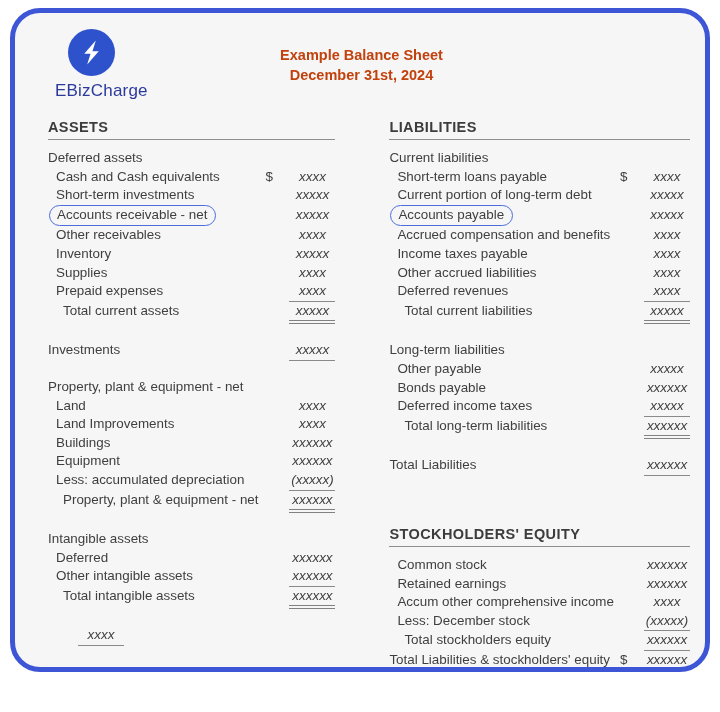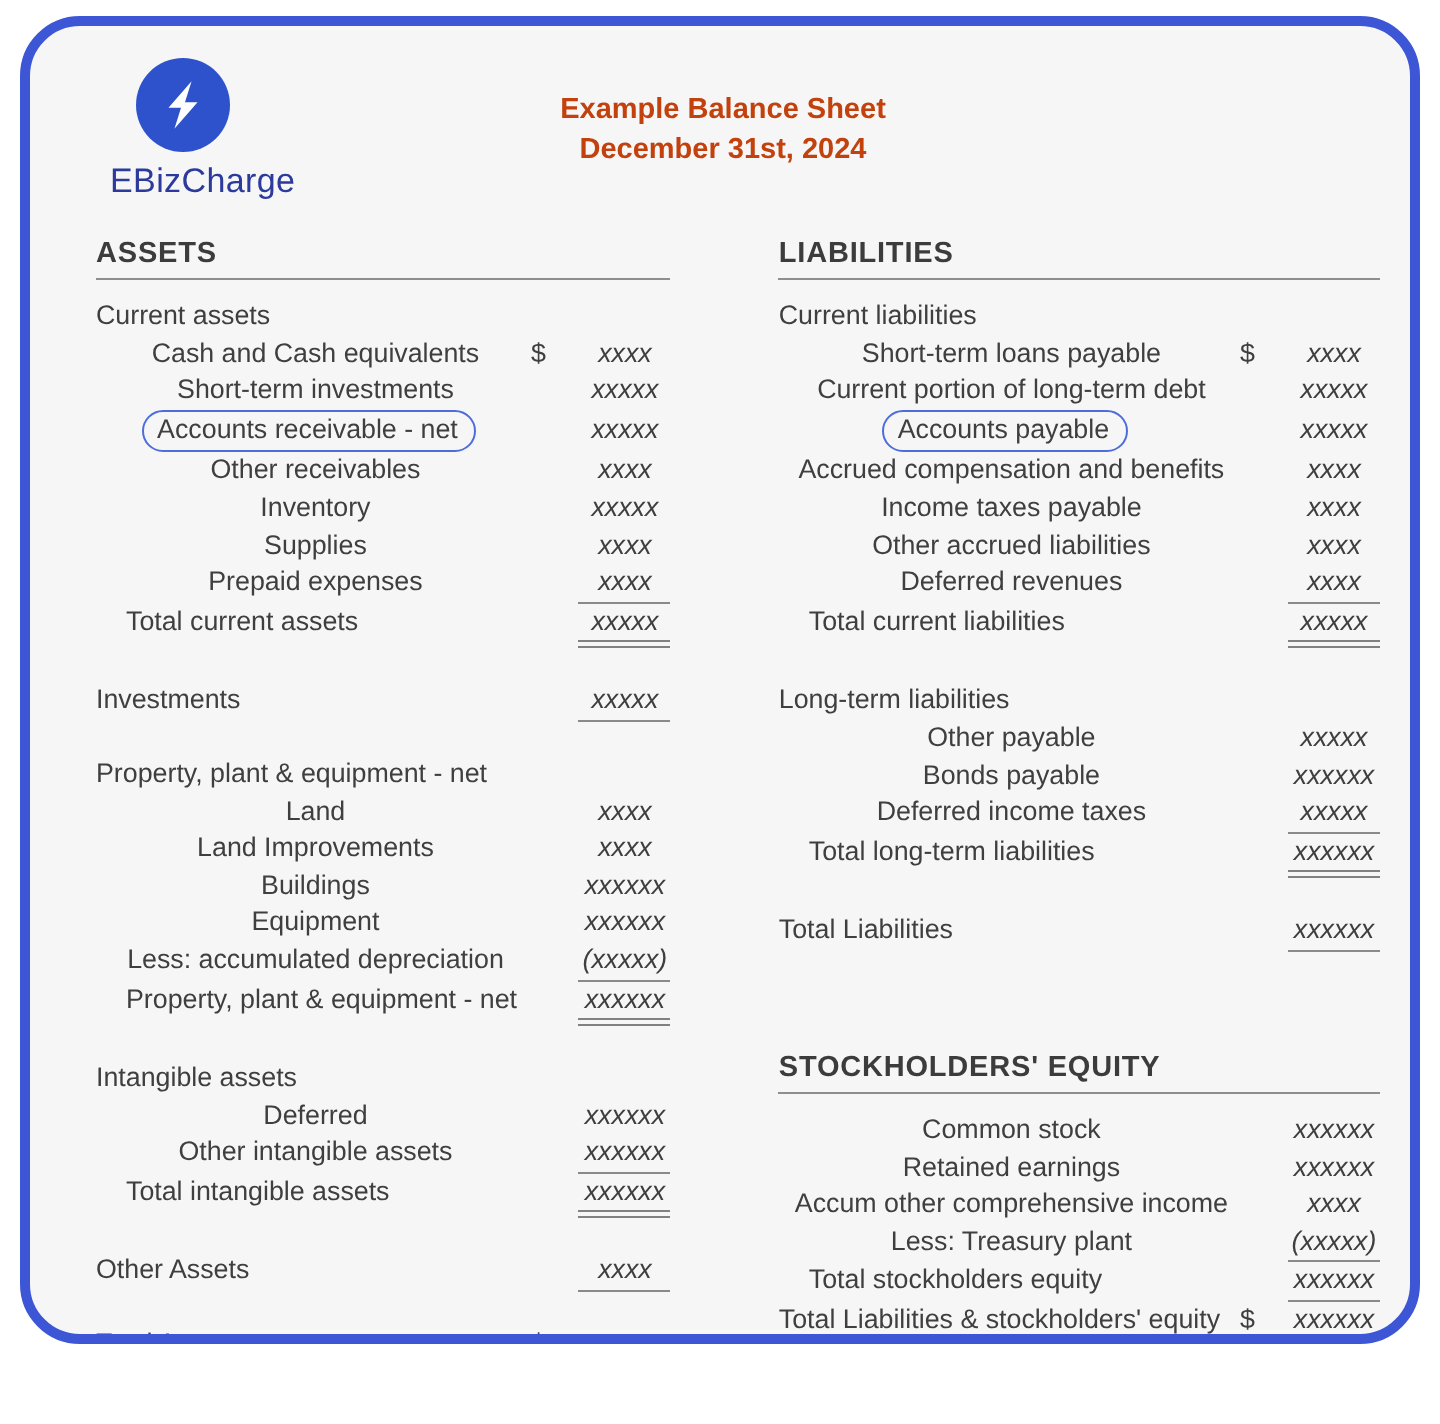--- a/index.html
+++ b/index.html
@@ -42,21 +42,21 @@
     font-size: 14.5px; font-weight: 700; color: #3c3c3c; letter-spacing: .4px;
     border-bottom: 1.5px solid #8e8e8e; padding-bottom: 4px; margin-bottom: 9px;
   }
   .section + .section { margin-top: 50px; }
   .block { margin-bottom: 17px; }
   .block:last-child { margin-bottom: 0; }
   .block-title { font-size: 13.4px; color: #3f3f3f; line-height: 18.6px; }
 
   .row { display: flex; align-items: baseline; line-height: 18.6px; font-size: 13.4px; color: #3f3f3f; white-space: nowrap; }
   .row .lbl { flex: 1 1 auto; overflow: hidden; }
-  .ind1 .lbl { padding-left: 8px; text-align: center; }
+  .ind1 .lbl { padding-left: 8px; }
   .ind2 .lbl { padding-left: 15px; }
   .cell { flex: 0 0 auto; display: flex; justify-content: space-between; align-items: baseline; min-width: 70px; margin-left: 6px; }
   .cur { text-align: left; padding-right: 6px; }
   .val { margin-left: auto; text-align: center; min-width: 46px; font-style: italic; }
   .rule-single .val { border-bottom: 1.5px solid #8a8a8a; }
   .rule-double .val { border-bottom: 4px double #818181; }
   .rule-double-cell.cell { border-bottom: 4px double #818181; }
 
   .circled {
     display: inline-block; border: 1.6px solid #4c6ddb; border-radius: 12px;
@@ -82,21 +82,21 @@
         <div>Example Balance Sheet</div>
         <div>December 31st, 2024</div>
       </div>
     </div>
 
     <div class="columns">
       <div class="col-left" id="col-0">
           <div class="section">
             <div class="section-header">ASSETS</div>
             <div class="block">
-              <div class="block-title">Current assets</div>
+              <div class="block-title">Deferred assets</div>
               <div class="row ind1">
                 <span class="lbl">Cash and Cash equivalents</span>
                 <span class="cell">
                   <span class="cur">$</span>
                   <span class="val">xxxx</span>
                 </span>
               </div>
               <div class="row ind1">
                 <span class="lbl">Short-term investments</span>
                 <span class="cell">
@@ -203,21 +203,20 @@
               </div>
               <div class="row ind2">
                 <span class="lbl">Total intangible assets</span>
                 <span class="cell rule-double">
                   <span class="val">xxxxxx</span>
                 </span>
               </div>
             </div>
             <div class="block">
               <div class="row ind0">
-                <span class="lbl">Other Assets</span>
                 <span class="cell rule-single">
                   <span class="val">xxxx</span>
                 </span>
               </div>
             </div>
             <div class="block">
               <div class="row ind0">
                 <span class="lbl">Total Assets</span>
                 <span class="cell rule-double-cell">
                   <span class="cur">$</span>
@@ -334,21 +333,21 @@
                   <span class="val">xxxxxx</span>
                 </span>
               </div>
               <div class="row ind1">
                 <span class="lbl">Accum other comprehensive income</span>
                 <span class="cell">
                   <span class="val">xxxx</span>
                 </span>
               </div>
               <div class="row ind1">
-                <span class="lbl">Less: Treasury plant</span>
+                <span class="lbl">Less: December stock</span>
                 <span class="cell rule-single">
                   <span class="val">(xxxxx)</span>
                 </span>
               </div>
               <div class="row ind2">
                 <span class="lbl">Total stockholders equity</span>
                 <span class="cell rule-single">
                   <span class="val">xxxxxx</span>
                 </span>
               </div>

